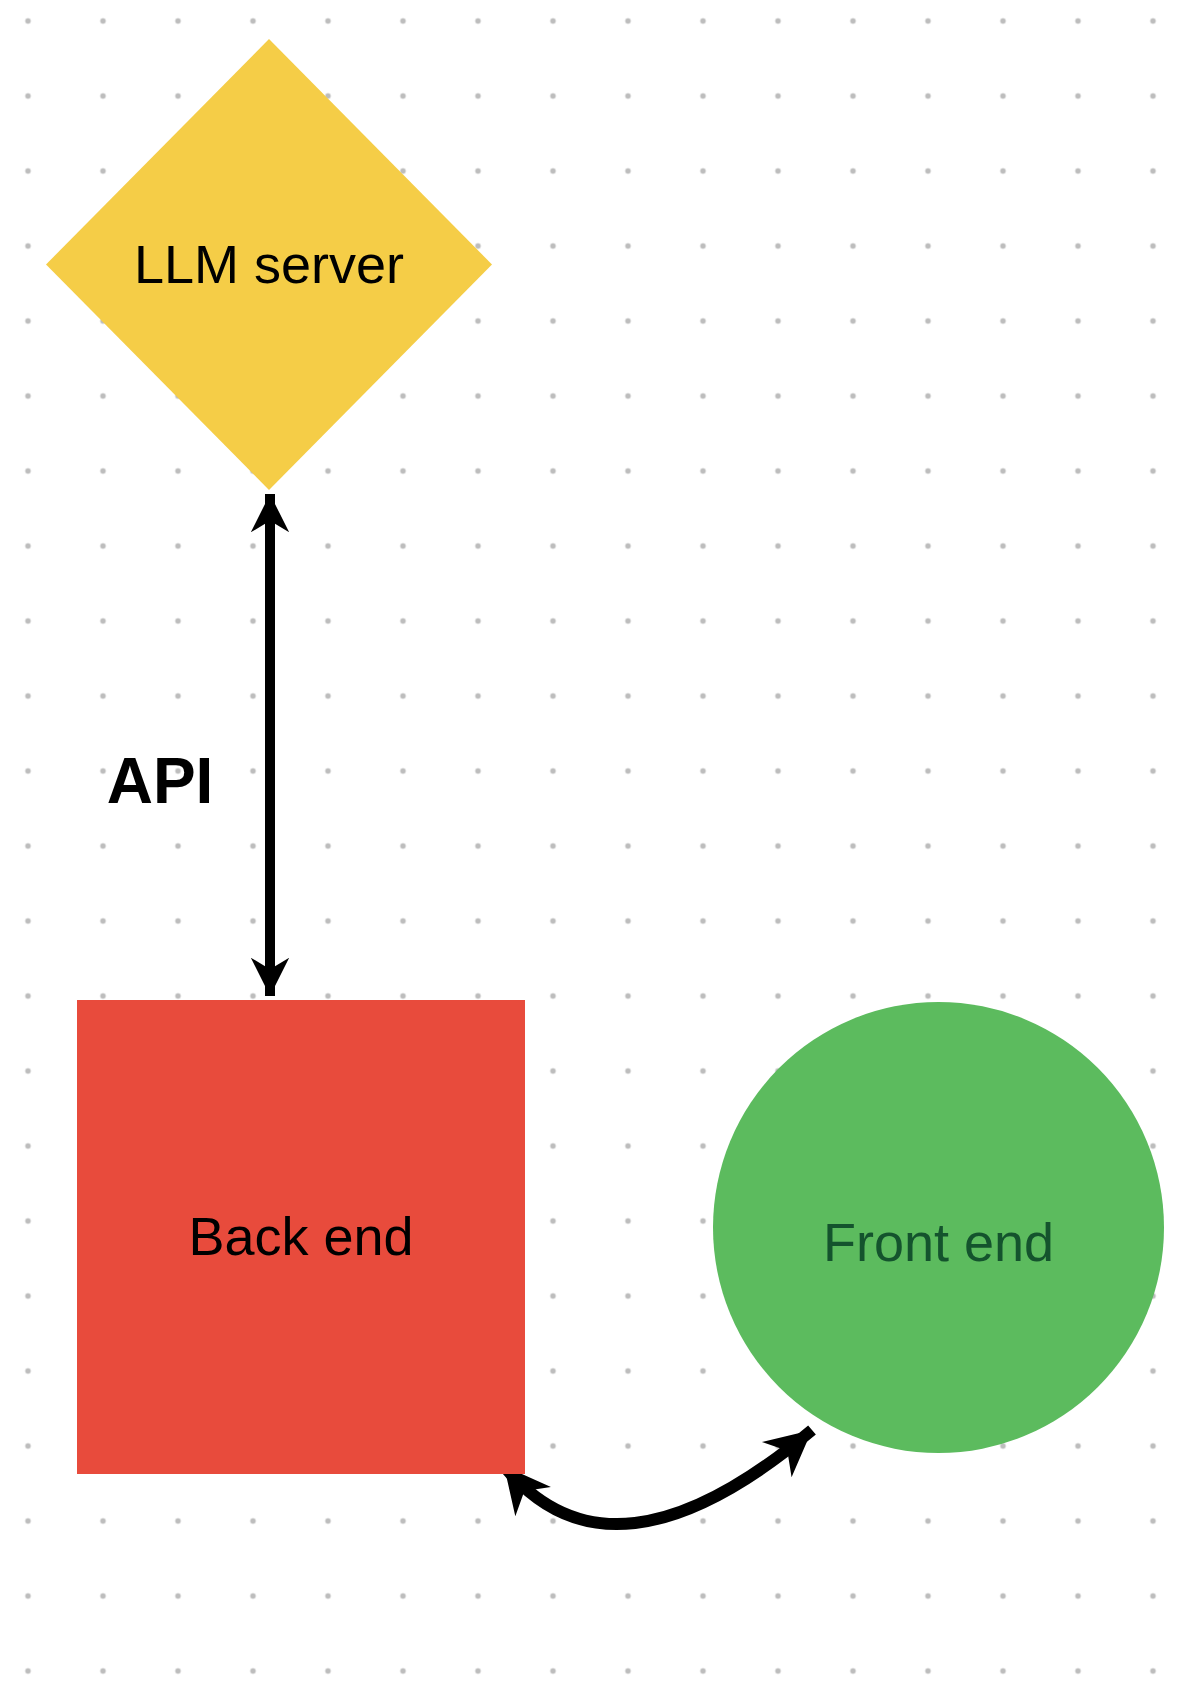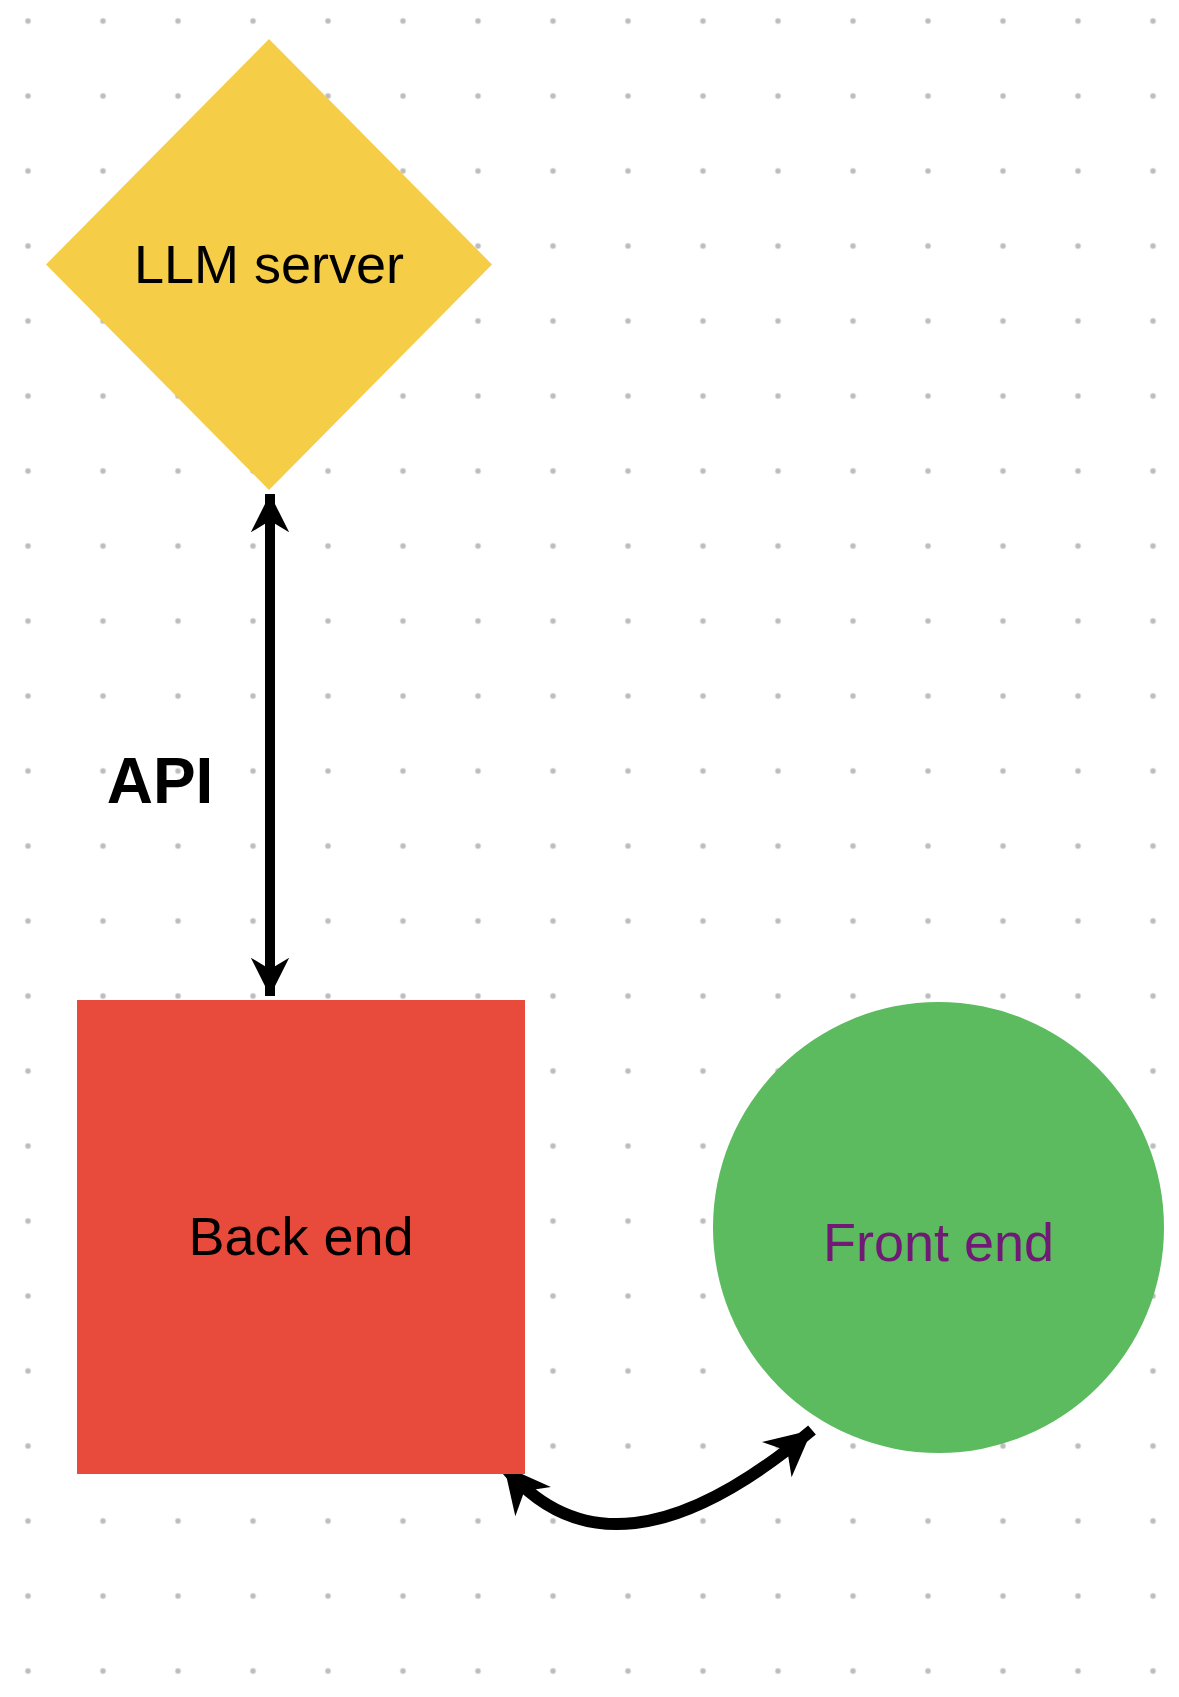--- a/index.html
+++ b/index.html
@@ -77,19 +77,19 @@
 
   <div class="node diamond" style="background-color: rgb(245, 205, 71);">
     <span class="node-label" style="color: rgb(0, 0, 0);">LLM server</span>
   </div>
 
   <div class="node square" style="background-color: rgb(232, 75, 60);">
     <span class="node-label" style="color: rgb(0, 0, 0);">Back end</span>
   </div>
 
   <div class="node circle" style="background-color: rgb(92, 187, 94);">
-    <span class="node-label" style="color: #701a75; margin-top: 31px;">Front end</span>
+    <span class="node-label" style="color: #14532d; margin-top: 31px;">Front end</span>
   </div>
 
   <div class="connector-label api" style="color: rgb(0, 0, 0);">API</div>
 
 
 </div>
 
 </body></html>

